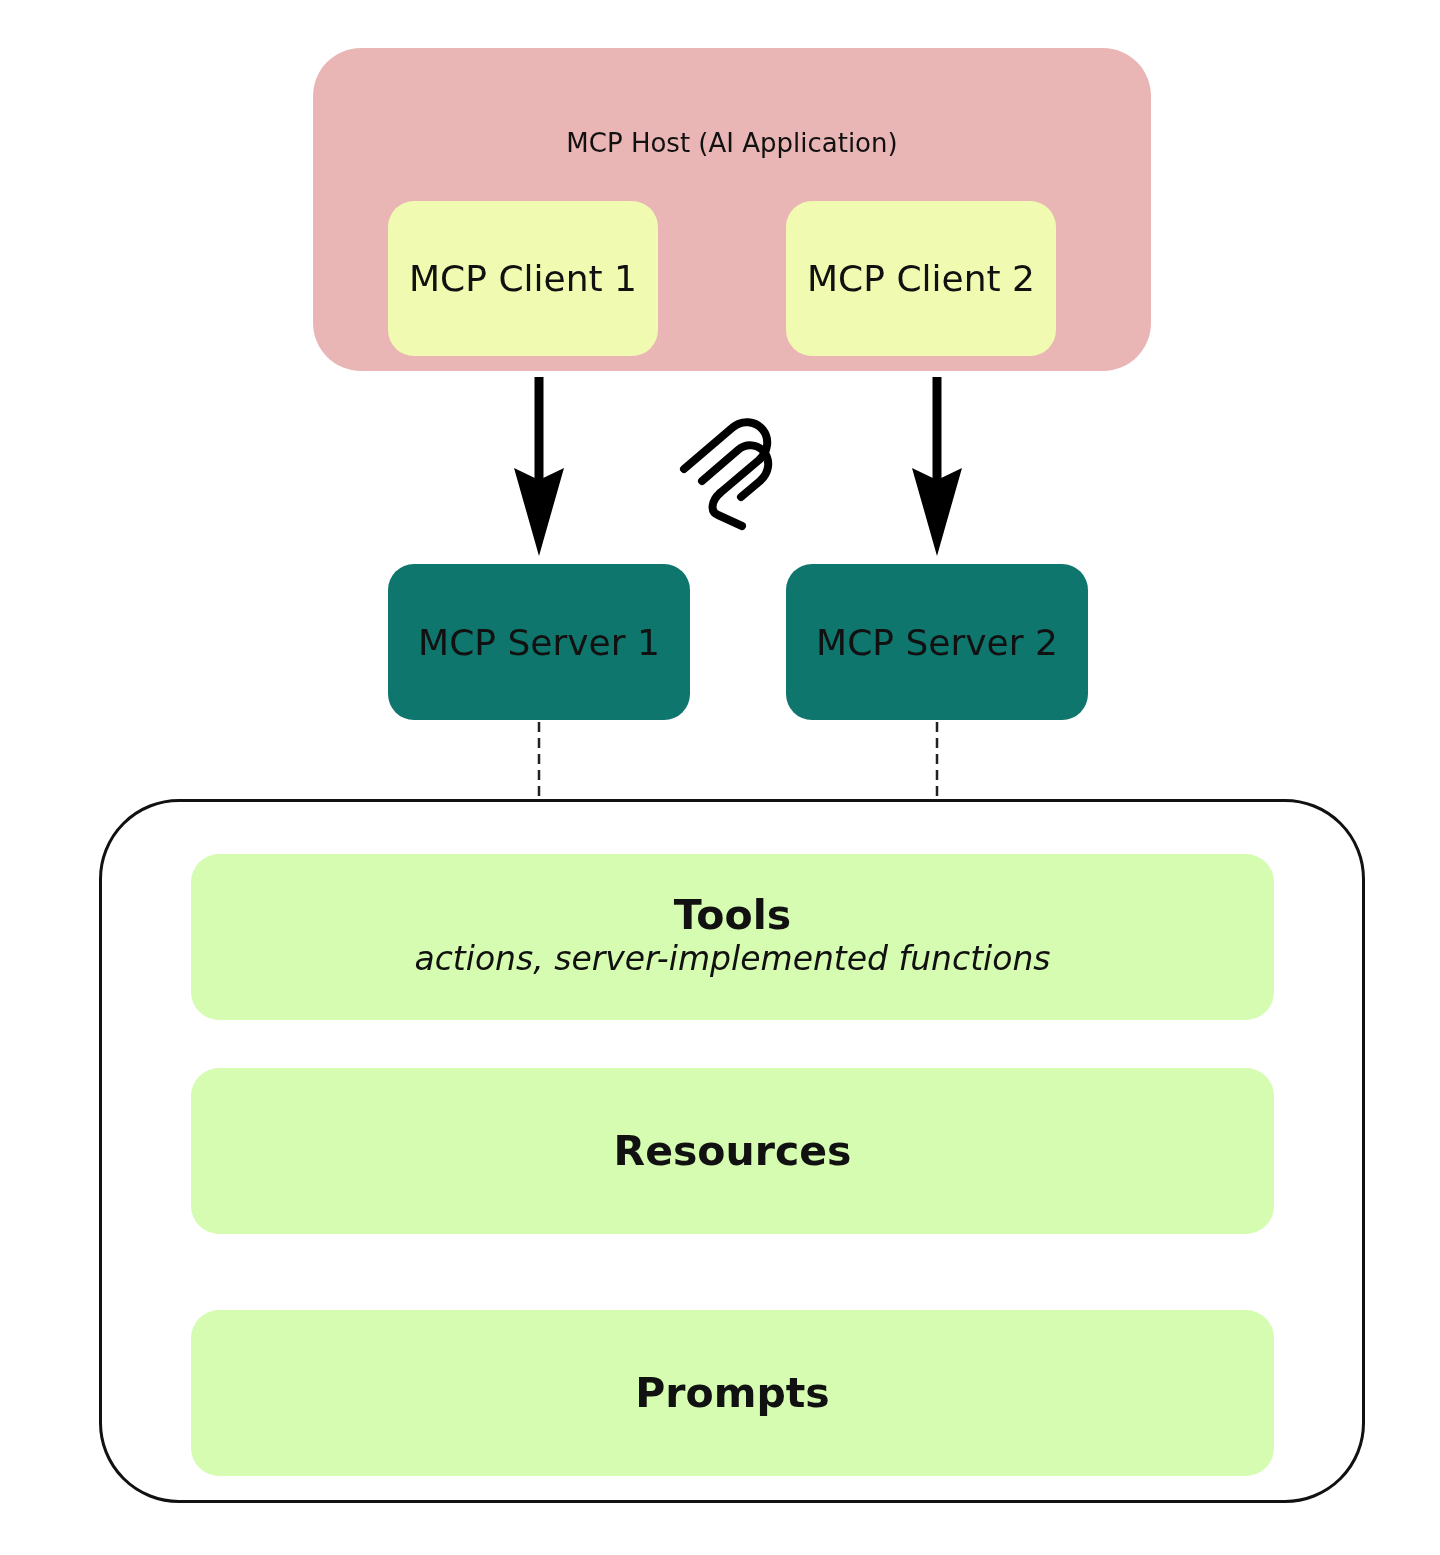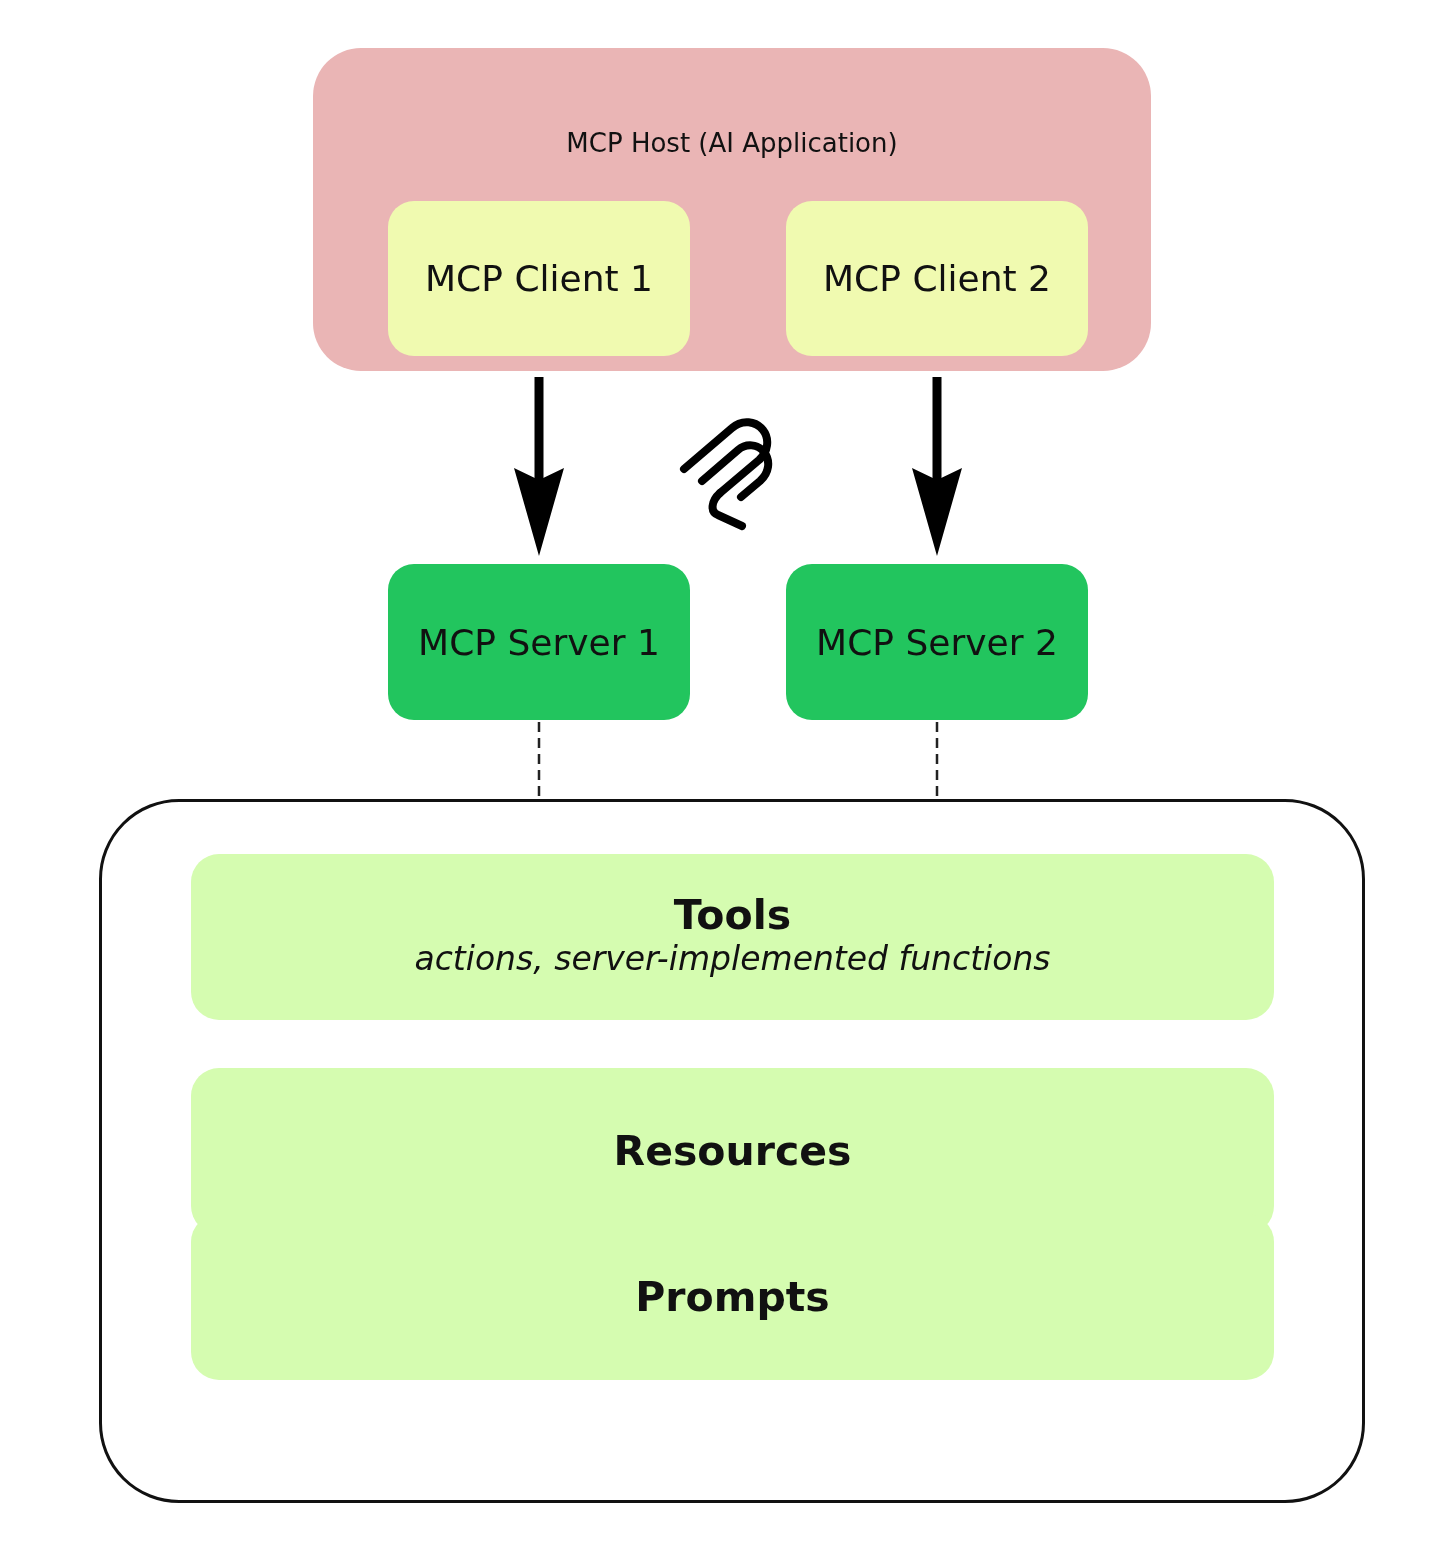--- a/index.html
+++ b/index.html
@@ -1,23 +1,23 @@
 <!DOCTYPE html>
 <html><head>
 <meta charset="utf-8">
 <style>
   html, body { margin: 0; padding: 0; background: #ffffff; }
   body { width: 1440px; height: 1555px; position: relative; overflow: hidden;
          font-family: "DejaVu Sans", sans-serif; color: #111; }
   .abs { position: absolute; box-sizing: border-box; }
   .host { left: 313px; top: 48px; width: 838px; height: 323px; background: #eab5b5; border-radius: 48px; }
   .host-title { left: 313px; top: 118px; width: 838px; text-align: center; font-size: 26px; line-height: 50px; }
-  .client { top: 201px; width: 302px; height: 155px; background: #f0fab0; border-radius: 26px;
+  .client { top: 201px; width: 270px; height: 155px; background: #f0fab0; border-radius: 26px;
             display: flex; align-items: center; justify-content: center; font-size: 36px; }
-  .server { top: 564px; width: 302px; height: 156px; background: #22c55e; border-radius: 26px;
+  .server { top: 564px; width: 302px; height: 156px; background: #0f766e; border-radius: 26px;
             display: flex; align-items: center; justify-content: center; font-size: 36px; }
   .group { left: 99px; top: 799px; width: 1266px; height: 704px; border: 3px solid #111; border-radius: 80px; background: #fff; }
   .cap { left: 191px; width: 1083px; height: 166px; background: #d5fcb0; border-radius: 28px;
          display: flex; flex-direction: column; align-items: center; justify-content: center; }
   .cap-title { font-weight: bold; font-size: 41px; line-height: 44px; }
   .cap-desc { font-style: italic; font-size: 33px; line-height: 44px; }
   svg.overlay { position: absolute; left: 0; top: 0; }
 </style>
 </head>
 <body>
@@ -41,21 +41,21 @@
 
 <div class="abs group"></div>
 
 <div class="abs cap" style="top:854px;">
   <div class="cap-title">Tools</div>
   <div class="cap-desc">actions, server-implemented functions</div>
 </div>
 <div class="abs cap" style="top:1068px;text-align:center;">
   <div class="cap-title">Resources</div>
 </div>
-<div class="abs cap" style="top:1214px;">
+<div class="abs cap" style="top:1310px;">
   <div class="cap-title">Prompts</div>
 </div>
 
 <svg class="overlay" width="1440" height="1555">
 
   <g>
     <line x1="539" y1="377" x2="539" y2="500" stroke="#000" stroke-width="9"></line>
     <polygon points="514,468 539,480 564,468 539,556" fill="#000"></polygon>
   </g>
 

